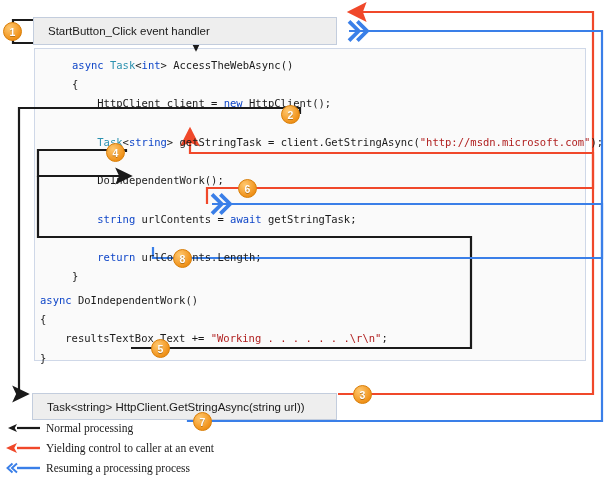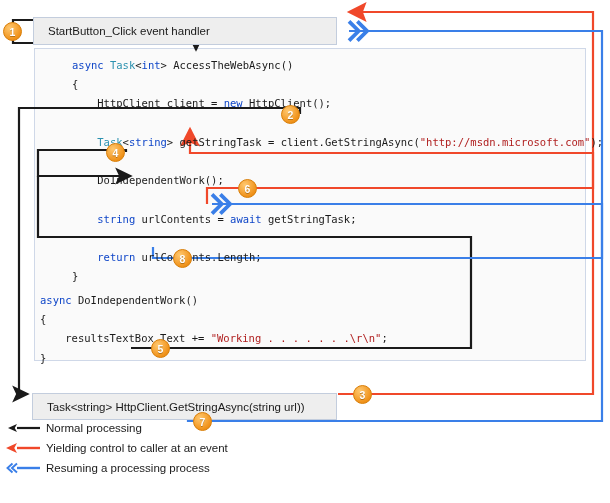--- a/index.html
+++ b/index.html
@@ -45,21 +45,21 @@
     box-sizing:border-box;
     color:#ffffff;font-size:10.5px;font-weight:bold;
     display:flex;align-items:center;justify-content:center;
     z-index:6;font-family:"Liberation Sans",sans-serif;
     text-shadow:0 1px 0 rgba(120,70,0,.5);
   }
   #legend{position:absolute;left:0;top:418px;z-index:5;}
   .legend-row{position:relative;height:20px;}
   .legend-text{
     position:absolute;left:46px;top:0;font-size:11.5px;color:#1a1a1a;
-    white-space:nowrap;line-height:20px;
+    white-space:nowrap;line-height:20px;font-family:Liberation Serif, serif;
   }
   .legend-arrow{position:absolute;left:6px;top:0;width:36px;height:20px;}
 </style>
 </head>
 <body>
 
 <div id="stage">
 
   <div id="code-panel"></div>
 

